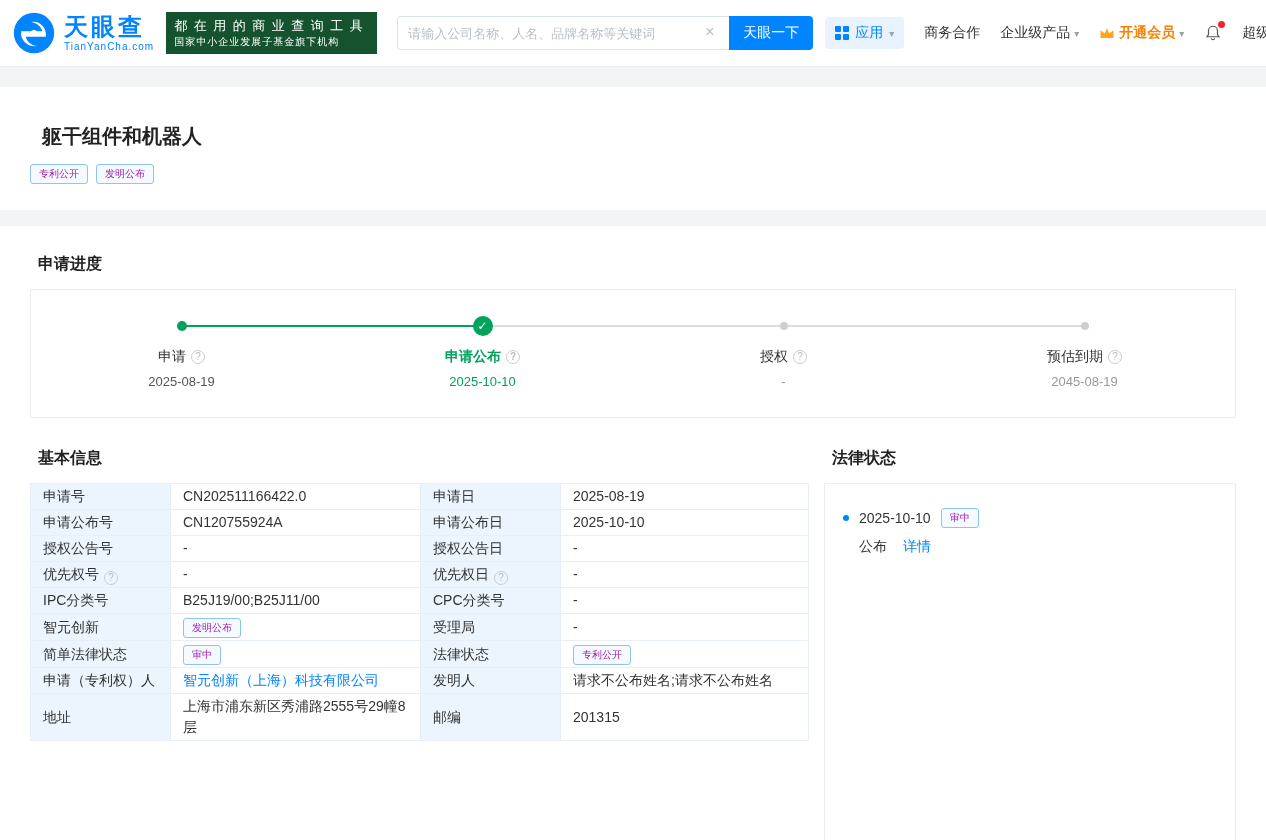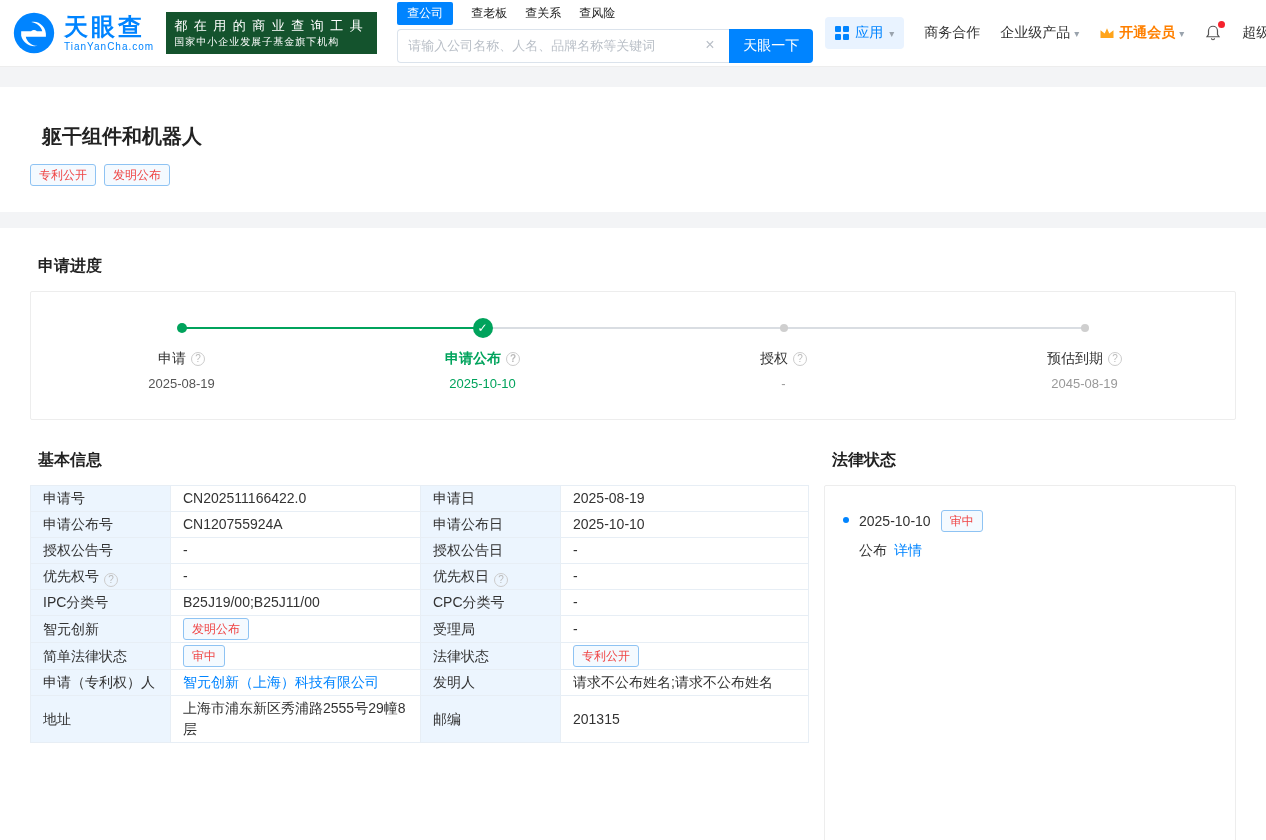--- a/index.html
+++ b/index.html
@@ -52,22 +52,22 @@
   .vip { color:#ff8000; font-weight:600; }
   .bell-wrap { position:relative; cursor:pointer; display:flex; }
   .bell-dot { position:absolute; top:-3px; right:-3px; width:7px; height:7px; background:#f5222d; border-radius:50%; }
 
   
   .card { background:#fff; }
   .title-card { margin-top:20px; padding:24px 30px 26px; }
   .page-title { margin:12px; font-size:20px; font-weight:700; color:#222; }
   .patent-tags { margin-top:14px; display:flex; gap:8px; }
   .tag {
-    display:inline-block; border:1px solid #8ec3f3; color:#ef4444; background:#f4faff;
-    font-size:12px; line-height:1; padding:4px 8px; border-radius:3px; white-space:nowrap;
+    display:inline-block; border:1px solid #8ec3f3; color:#a21caf; background:#f4faff;
+    font-size:10px; line-height:1; padding:4px 8px; border-radius:3px; white-space:nowrap;
   }
 
   .main-card { margin-top:16px; padding:28px 30px 34px; min-height:620px; }
   .section-title { font-size:16px; font-weight:700; color:#222; margin:0 8px 14px; }
 
   
   .progress-box { border:1px solid #ededed; border-radius:2px; padding:26px 0 28px; margin-bottom:30px; }
   .timeline { display:flex; position:relative; }
   .seg { position:absolute; top:9px; height:2px; background:#d9dde2; z-index:0; }
   .seg1 { left:12.5%; width:25%; background:#00a35c; }
@@ -104,21 +104,21 @@
   table.info td { border:1px solid #e7eef5; padding:2px 12px; vertical-align:middle; color:#333; line-height:1.5; word-break:break-all; }
   td.lbl { background:#ecf5fe; color:#333; }
   .link { color:#0084ff; cursor:pointer; }
 
   
   .legal-box { border:1px solid #ededed; border-radius:2px; padding:24px 18px; height:420px; }
   .legal-item { display:flex; gap:10px; }
   .bullet { width:6px; height:6px; border-radius:50%; background:#0084ff; margin-top:7px; flex:none; }
   .legal-line1 { display:flex; align-items:center; gap:10px; }
   .legal-date { color:#333; }
-  .legal-line2 { margin-top:10px; display:flex; gap:7px; }
+  .legal-line2 { margin-top:10px; display:flex; gap:16px; }
 </style>
 </head>
 <body>
 
 <header class="topbar">
   <div class="logo">
     <span style="display:flex;">
       <svg width="44" height="44" viewBox="0 0 48 48">
         <circle cx="24" cy="24" r="22" fill="#0084ff"></circle>
         <path d="M10 27c2 8 10 13 18 11-7 0-12-5-13-10h22c1-11-8-18-16-16 6 1 11 5 12 10H10z" fill="#ffffff"></path>
@@ -130,26 +130,20 @@
       <span class="logo-domain">TianYanCha.com</span>
     </span>
   </div>
 
   <div class="slogan">
     <span class="slogan-l1">都在用的商业查询工具</span>
     <span class="slogan-l2">国家中小企业发展子基金旗下机构</span>
   </div>
 
   <div class="search-block">
-    <div class="search-tabs">
-        <span class="stab active">查公司</span>
-        <span class="stab">查老板</span>
-        <span class="stab">查关系</span>
-        <span class="stab">查风险</span>
-      </div>
     <div class="search-row">
       <input class="search-input" type="text" placeholder="请输入公司名称、人名、品牌名称等关键词" style="">
       <span class="clear-x">×</span>
       <button class="search-btn">天眼一下</button>
     </div>
   </div>
 
   <nav class="topnav">
     <div class="nav-pill">
       <span style="display:flex;">

